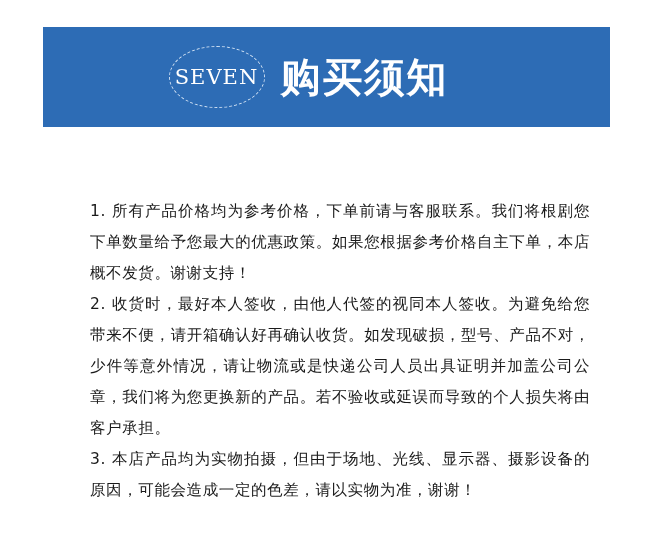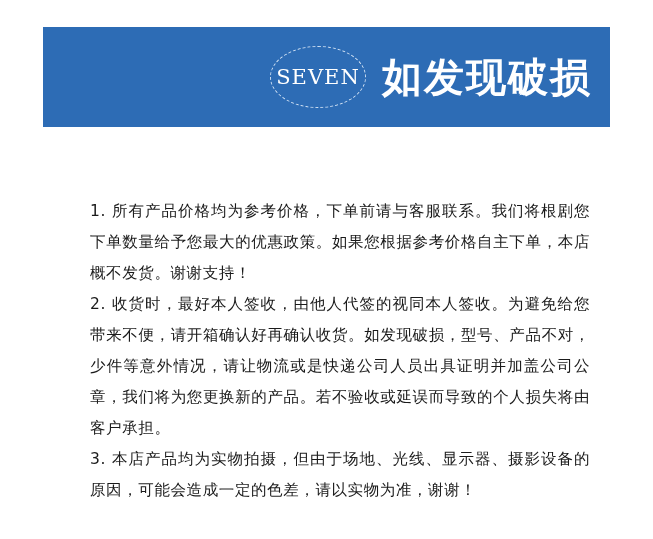--- a/index.html
+++ b/index.html
@@ -21,21 +21,21 @@
   }
   .banner {
     position: absolute;
     left: 43px;
     top: 27px;
     width: 567px;
     height: 100px;
     background: #2d6cb5;
     display: flex;
     align-items: center;
-    justify-content: flex-end;
+    justify-content: center;
   }
   .banner-inner {
     display: flex;
     align-items: center;
     gap: 16px;
     transform: translateX(-18px);
   }
   .seal {
     width: 96px;
     height: 62px;
@@ -80,21 +80,21 @@
 </head>
 <body>
 
 <div class="page">
 
   <div class="banner">
     <div class="banner-inner">
       <div class="seal">
         <span class="seal-text">SEVEN</span>
       </div>
-      <div class="banner-title">如发现破损</div>
+      <div class="banner-title">购买须知</div>
     </div>
   </div>
 
   <div class="body-text">
     <p class="para">1. 所有产品价格均为参考价格，下单前请与客服联系。我们将根剧您下单数量给予您最大的优惠政策。如果您根据参考价格自主下单，本店概不发货。谢谢支持！</p>
     <p class="para">2. 收货时，最好本人签收，由他人代签的视同本人签收。为避免给您带来不便，请开箱确认好再确认收货。如发现破损，型号、产品不对，少件等意外情况，请让物流或是快递公司人员出具证明并加盖公司公章，我们将为您更换新的产品。若不验收或延误而导致的个人损失将由客户承担。</p>
     <p class="para">3. 本店产品均为实物拍摄，但由于场地、光线、显示器、摄影设备的原因，可能会造成一定的色差，请以实物为准，谢谢！</p>
   </div>
 
 </div>

